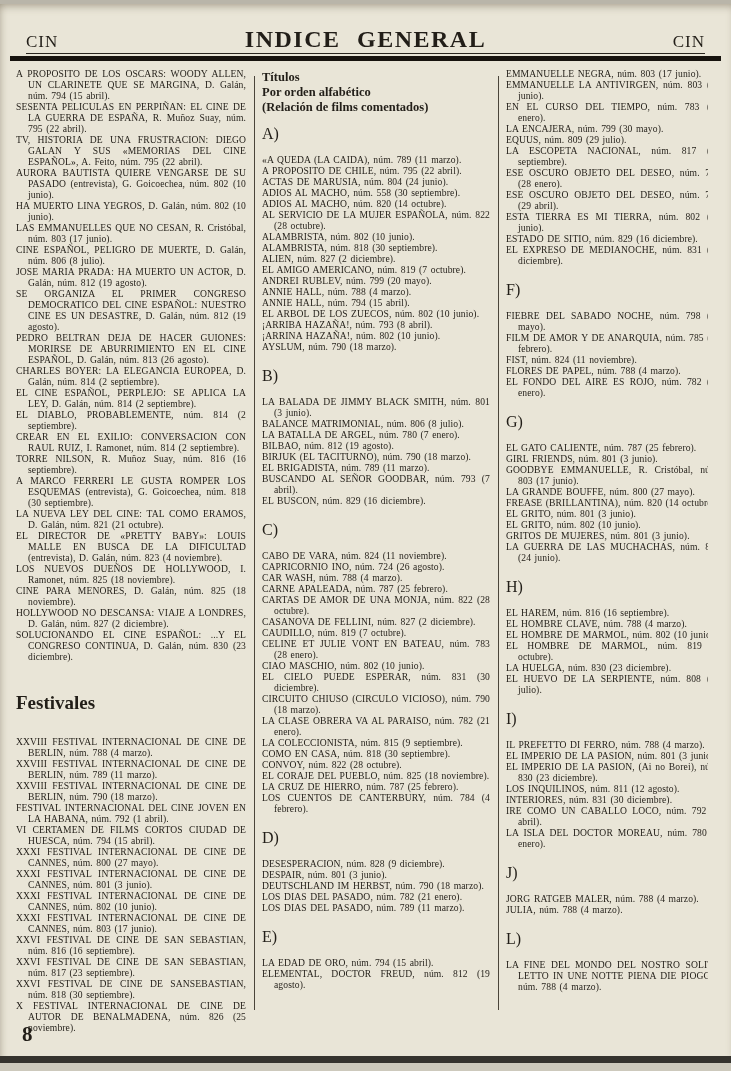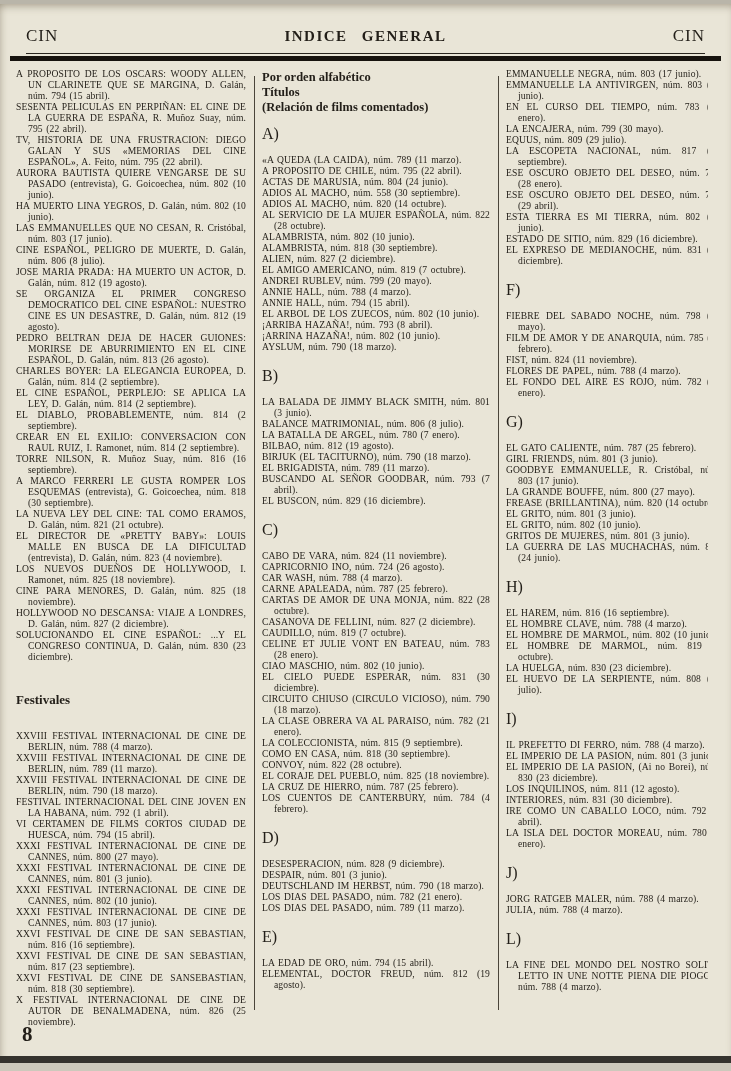--- a/index.html
+++ b/index.html
@@ -12,21 +12,21 @@
     font-family:"Liberation Serif","DejaVu Serif",serif;
     color:#221e18;
     box-shadow:inset 0 6px 8px -4px rgba(120,110,90,.55), inset 6px 0 8px -6px rgba(120,110,90,.4);
   }
   
   .hdr{
     position:absolute;top:22px;left:26px;right:26px;
     display:flex;justify-content:space-between;align-items:baseline;
   }
   .hdr-side{font-size:17px;letter-spacing:1px;}
-  .hdr-title{font-size:15px;font-weight:bold;letter-spacing:1.5px;word-spacing:9px;}
+  .hdr-title{font-size:24px;font-weight:bold;letter-spacing:1.5px;word-spacing:9px;}
   .rule-thin{position:absolute;top:49px;left:26px;right:26px;height:1px;background:#2a261f;}
   .rule-thick{position:absolute;top:52px;left:10px;right:10px;height:5px;background:#17130e;}
   
   .columns{
     position:absolute;top:64px;left:16px;width:692px;height:1002px;
     display:flex;overflow:hidden;
   }
   .col{flex:none;}
   .col-left{width:230px;}
   .col-mid{width:228px;}
@@ -34,21 +34,21 @@
   .divider{flex:none;width:1px;background:#4a443a;margin:8px 7px 60px 8px;}
   
   .entry{
     margin:0;
     font-size:9.6px;line-height:11px;
     text-align:justify;
     padding-left:12px;text-indent:-12px;
     word-spacing:1px;letter-spacing:.1px;
   }
   .subhead{
-    font-size:13px;font-weight:bold;margin:30px 0 22px 0;
+    font-size:19px;font-weight:bold;margin:30px 0 22px 0;
   }
   .titles-head{margin:2px 0 10px 0;}
   .titles-head div{font-size:12.5px;font-weight:bold;line-height:15px;}
   .letter{
     font-size:16px;font-weight:400;margin:15px 0 11px 0;
   }
   .col-mid .letter:first-child{margin-top:6px;}
   .page-number{
     position:absolute;left:22px;bottom:28px;
     font-size:21px;font-weight:bold;
@@ -116,22 +116,22 @@
           <p class="entry">XXVI FESTIVAL DE CINE DE SAN SEBASTIAN, núm. 817 (23 septiembre).</p>
           <p class="entry">XXVI FESTIVAL DE CINE DE SANSEBASTIAN, núm. 818 (30 septiembre).</p>
           <p class="entry">X FESTIVAL INTERNACIONAL DE CINE DE AUTOR DE BENALMADENA, núm. 826 (25 noviembre).</p>
         </div>
     </div>
 
     <div class="divider"></div>
 
     <div class="col col-mid">
       <div class="titles-head">
+        <div>Títulos</div>
         <div>Por orden alfabético</div>
-        <div>Títulos</div>
         <div>(Relación de films comentados)</div>
       </div>
       <div>
           <div class="letter">A)</div>
           <p class="entry">«A QUEDA (LA CAIDA), núm. 789 (11 marzo).</p>
           <p class="entry">A PROPOSITO DE CHILE, núm. 795 (22 abril).</p>
           <p class="entry">ACTAS DE MARUSIA, núm. 804 (24 junio).</p>
           <p class="entry">ADIOS AL MACHO, núm. 558 (30 septiembre).</p>
           <p class="entry">ADIOS AL MACHO, núm. 820 (14 octubre).</p>
           <p class="entry">AL SERVICIO DE LA MUJER ESPAÑOLA, núm. 822 (28 octubre).</p>

